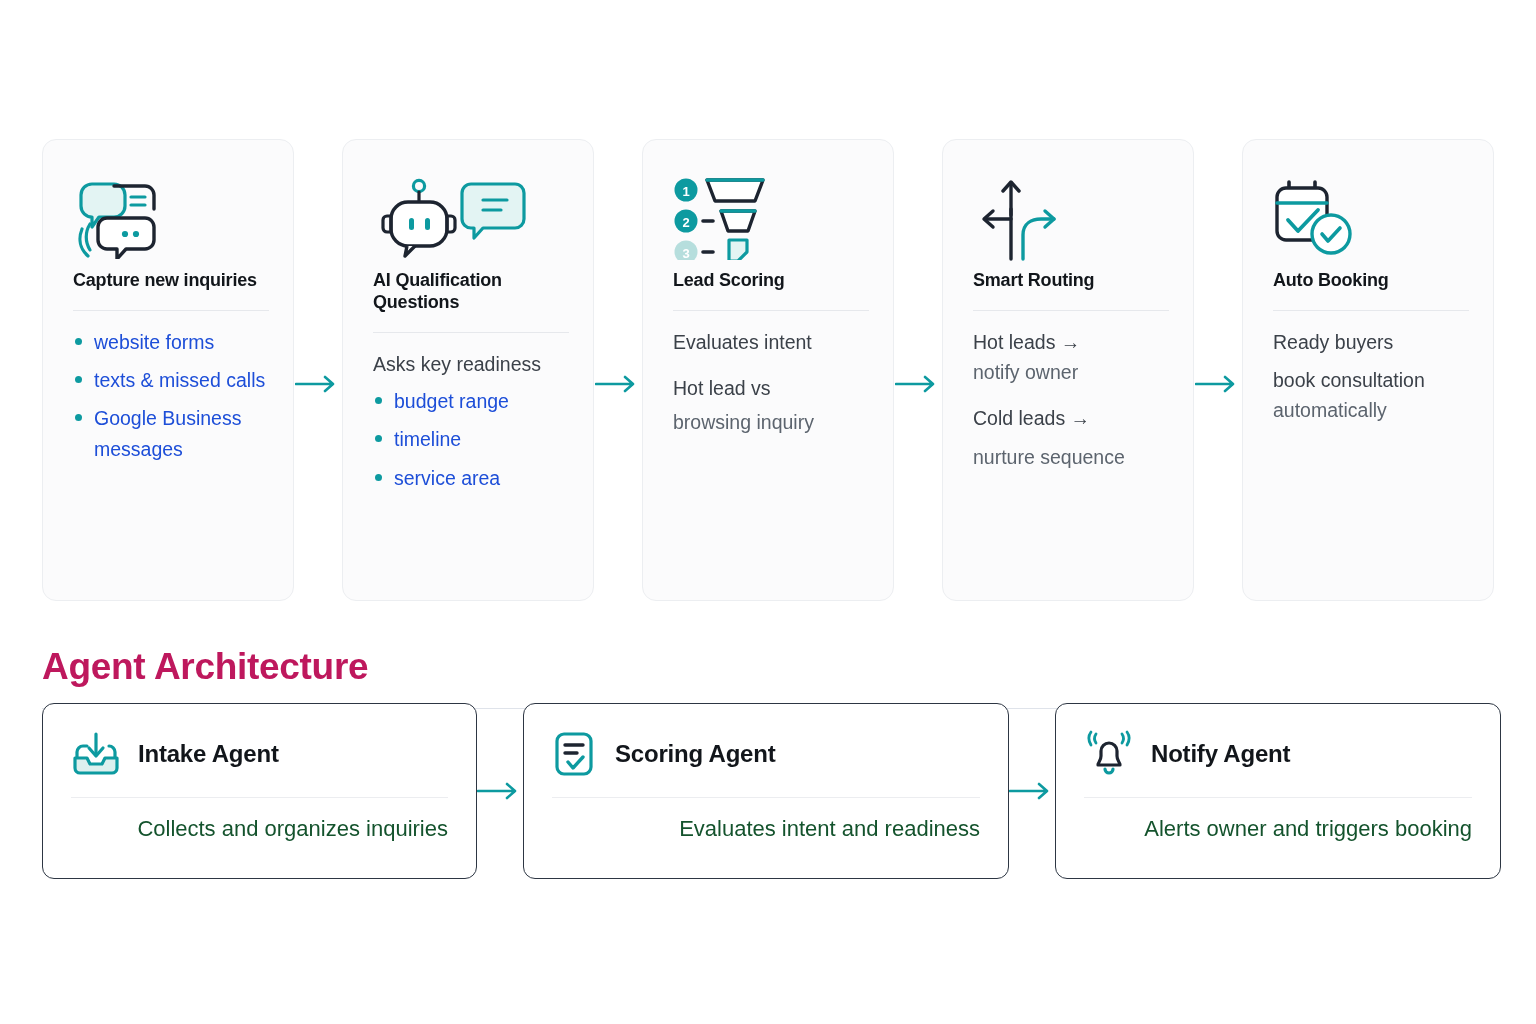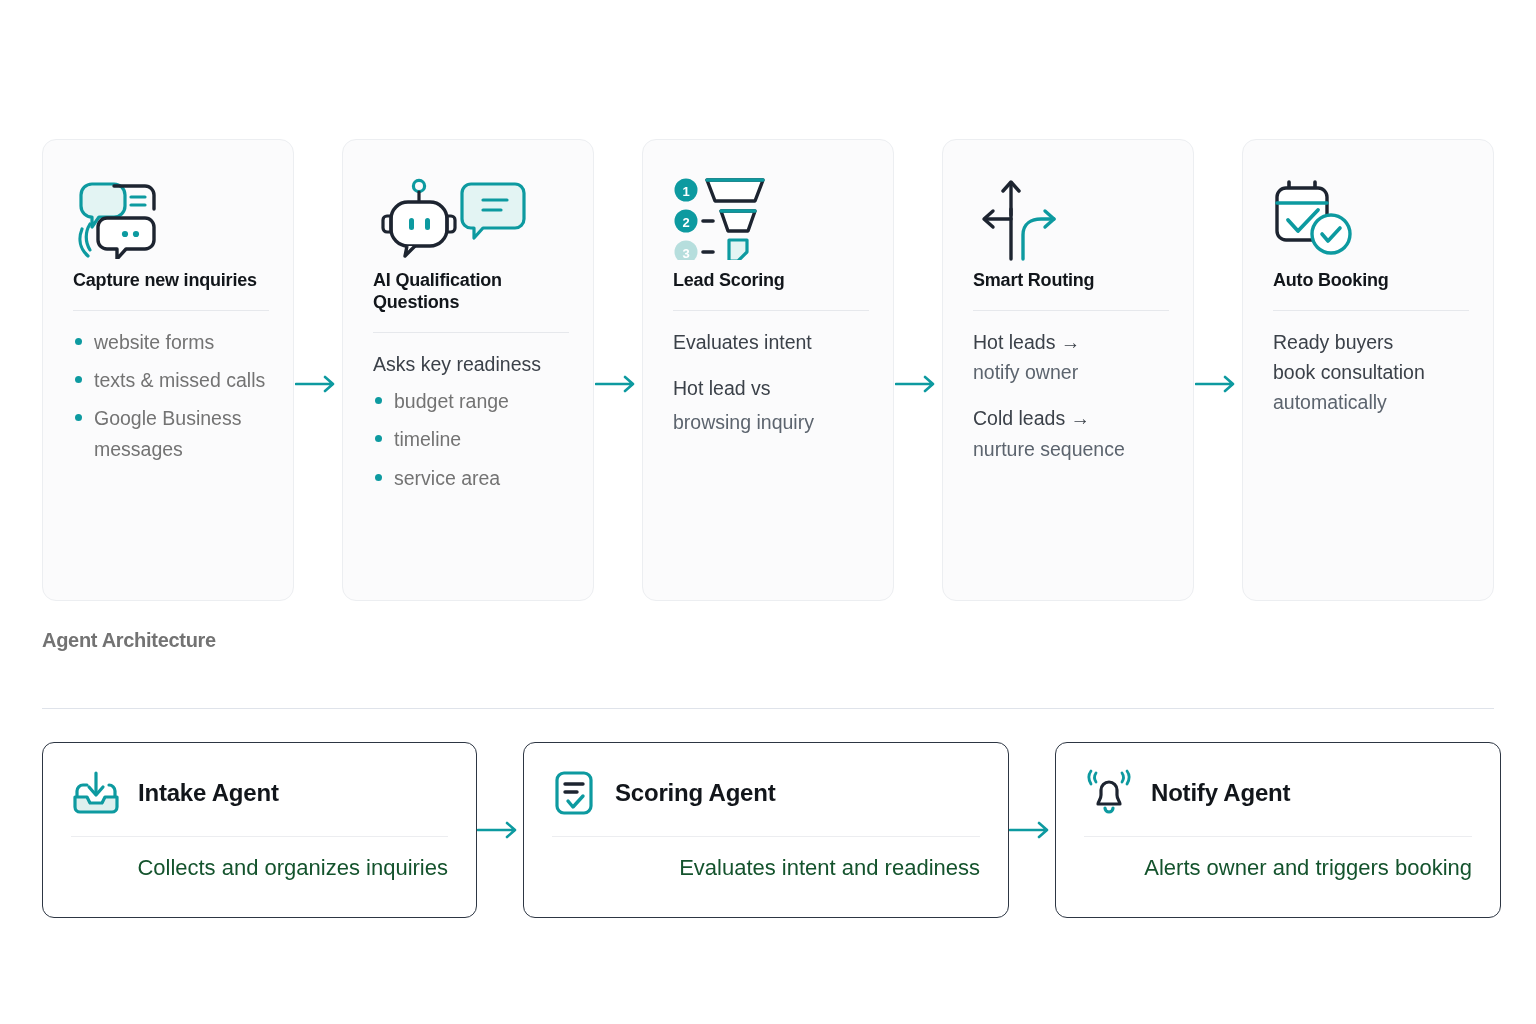--- a/index.html
+++ b/index.html
@@ -60,21 +60,21 @@
   .step-lead { margin-bottom: 7px; }
   .step-lead.sub { color: #5c646e; }
 
   ul.step-list { list-style: none; }
   ul.step-list li {
     position: relative;
     padding-left: 21px;
     margin-bottom: 8px;
     font-size: 19.5px;
     line-height: 1.55;
-    color: #737373;
+    color: #1d4ed8;
   }
   ul.step-list li::before {
     content: "";
     position: absolute;
     left: 2px; top: 11px;
     width: 7px; height: 7px;
     border-radius: 50%;
     background: #0d9aa0;
   }
 
@@ -83,37 +83,37 @@
     height: 462px;
     display: flex;
     align-items: center;
     justify-content: center;
     padding-top: 28px;
   }
 
   
   .section-heading {
     position: absolute;
-    left: 42px; top: 629px;
-    font-size: 20px;
+    left: 42px; top: 646px;
+    font-size: 37px;
     font-weight: bold;
     letter-spacing: -0.3px;
-    color: #737373;
+    color: #be185d;
   }
   .section-rule {
     position: absolute;
     left: 42px; top: 708px;
     width: 1452px; height: 1px;
     background: #dfe3ea;
   }
 
   
   .agents {
     position: absolute;
-    left: 42px; top: 742px;
+    left: 42px; top: 703px;
     width: 1452px; height: 176px;
     display: flex;
     align-items: flex-start;
   }
   .agent-card {
     height: 176px;
     background: #ffffff;
     border: 1px solid #2d3643;
     border-radius: 12px;
     padding: 22px 28px;
@@ -253,21 +253,21 @@
           <path d="M20 36l-9 8 9 8" fill="none" stroke="#1d2430" stroke-width="3.4" stroke-linecap="round" stroke-linejoin="round"></path>
           <path d="M50 84V60c0-12 9-16 18-16h13" fill="none" stroke="#0d9aa0" stroke-width="3.4" stroke-linecap="round" stroke-linejoin="round"></path>
           <path d="M72 36l9 8-9 8" fill="none" stroke="#0d9aa0" stroke-width="3.4" stroke-linecap="round" stroke-linejoin="round"></path>
         </svg>
       </div>
       <div class="step-title">Smart Routing</div>
       <div class="step-divider"></div>
       <div class="step-body">
         <div class="step-lead" style="margin-bottom:0">Hot leads →</div>
         <div class="step-lead sub" style="margin-bottom:16px">notify owner</div>
-        <div class="step-lead" style="margin-bottom:0">Cold leads →</div>
+        <div class="step-lead" style="margin-bottom:8px">Cold leads →</div>
         <div class="step-lead sub">nurture sequence</div>
       </div>
     </div>
 
     <div class="connector">
       <svg class="ic" width="46" height="20" viewBox="0 0 46 20">
         <path d="M1 10h36M30 3l8 7-8 7" fill="none" stroke="#0d9aa0" stroke-width="2.6" stroke-linecap="round" stroke-linejoin="round"></path>
       </svg>
     </div>
 
@@ -278,21 +278,21 @@
           <rect x="4" y="12" width="50" height="52" rx="9" fill="#ffffff" stroke="#1d2430" stroke-width="3.4"></rect>
           <path d="M4 27h50" stroke="#0d9aa0" stroke-width="3.6" stroke-linecap="round"></path>
           <path d="M15 44l10 11 20-21" fill="none" stroke="#0d9aa0" stroke-width="3.8" stroke-linecap="round" stroke-linejoin="round"></path>
           <circle cx="58" cy="58" r="19" fill="#ffffff" stroke="#0d9aa0" stroke-width="3.4"></circle>
           <path d="M49 58l6 7 12-13" fill="none" stroke="#0d9aa0" stroke-width="3.6" stroke-linecap="round" stroke-linejoin="round"></path>
         </svg>
       </div>
       <div class="step-title">Auto Booking</div>
       <div class="step-divider"></div>
       <div class="step-body">
-        <div class="step-lead" style="margin-bottom:0">Ready buyers</div>
+        <div class="step-lead" style="margin-bottom:8px">Ready buyers</div>
         <div class="step-lead" style="margin-bottom:0">book consultation</div>
         <div class="step-lead sub">automatically</div>
       </div>
     </div>
 
   </div>
 
   <div class="section-heading">Agent Architecture</div>
   <div class="section-rule"></div>
 

